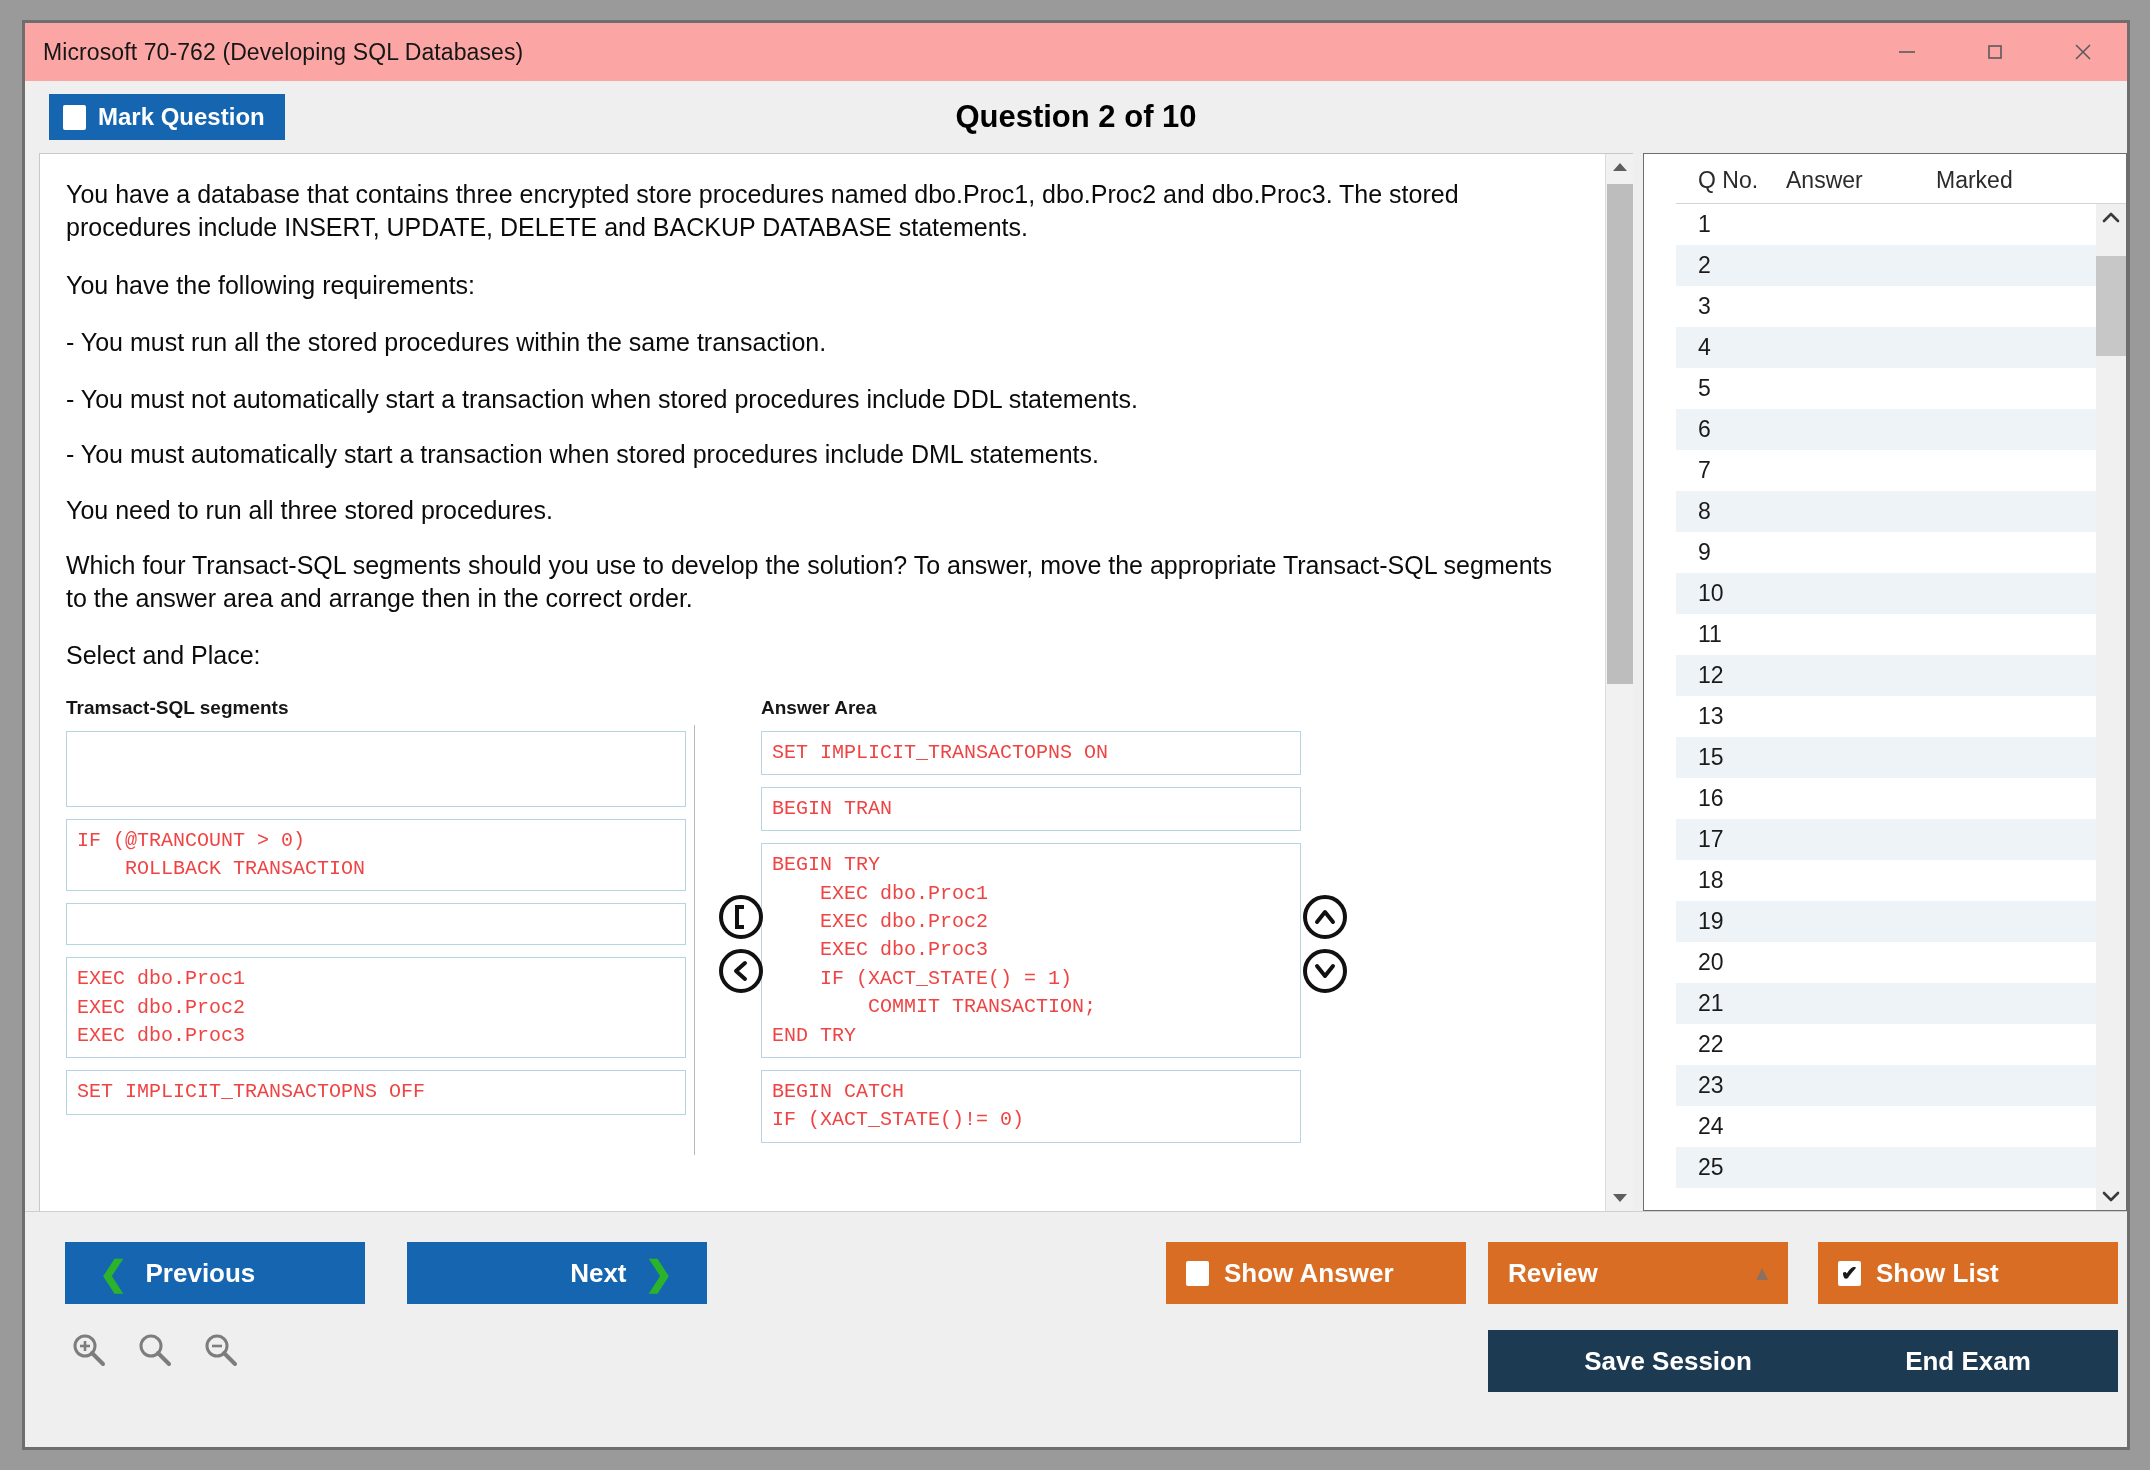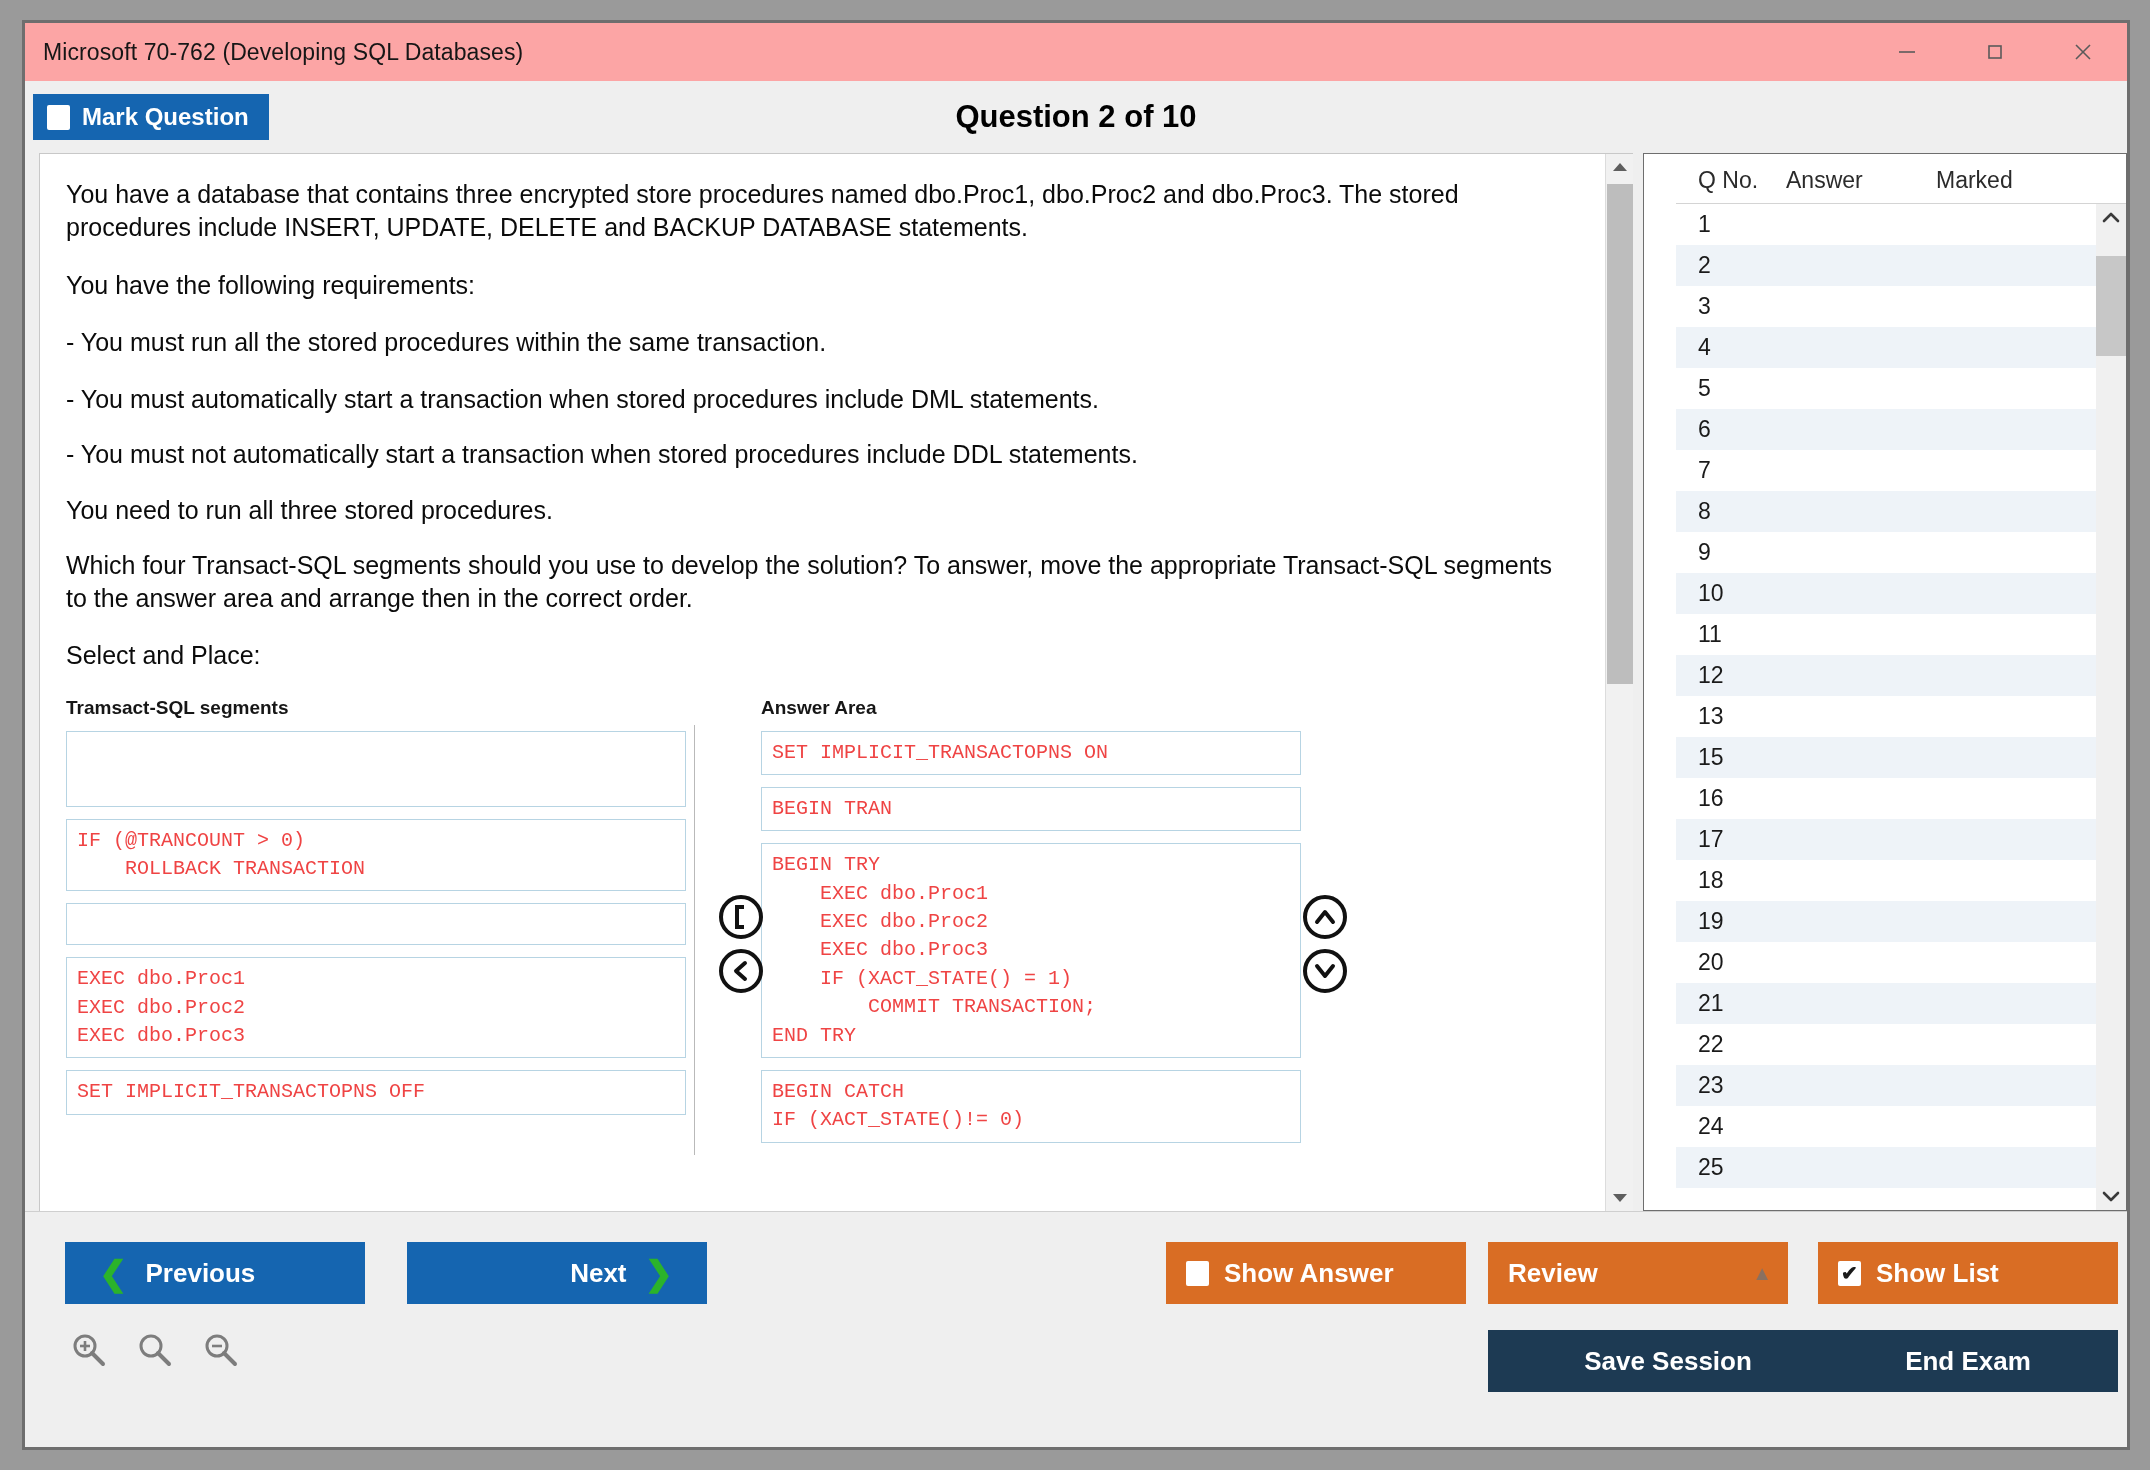--- a/index.html
+++ b/index.html
@@ -38,21 +38,21 @@
   .win-btn svg { display: block; }
 
   
   .header {
     flex: 0 0 72px;
     background: #efefef;
     position: relative;
     display: flex; align-items: center;
   }
   .mark-question-btn {
-    margin-left: 8px;
+    margin-left: 24px;
     background: #1565b0;
     color: #fff;
     height: 46px;
     padding: 0 20px 0 14px;
     display: flex; align-items: center; gap: 12px;
     font-size: 24px; font-weight: bold;
     border: none; cursor: pointer;
   }
   .cb-white {
     width: 23px; height: 25px;
@@ -293,22 +293,22 @@
     <div class="question-counter">Question 2 of 10</div>
   </div>
 
   <div class="body-row">
 
     <div class="content-wrap">
       <div class="content">
         <p>You have a database that contains three encrypted store procedures named dbo.Proc1, dbo.Proc2 and dbo.Proc3. The stored procedures include INSERT, UPDATE, DELETE and BACKUP DATABASE statements.</p>
         <p>You have the following requirements:</p>
         <p>- You must run all the stored procedures within the same transaction.</p>
+        <p class="tight">- You must not automatically start a transaction when stored procedures include DDL statements.</p>
         <p class="tight">- You must automatically start a transaction when stored procedures include DML statements.</p>
-        <p class="tight">- You must not automatically start a transaction when stored procedures include DDL statements.</p>
         <p class="tight">You need to run all three stored procedures.</p>
         <p>Which four Transact-SQL segments should you use to develop the solution? To answer, move the appropriate Transact-SQL segments to the answer area and arrange then in the correct order.</p>
         <p>Select and Place:</p>
 
         <div class="exhibit">
 
           <div class="exhibit-col col-left">
             <div class="exhibit-title">Tramsact-SQL segments</div>
             <div class="seg empty-tall"></div>
             <div class="seg">IF (@TRANCOUNT &gt; 0)

